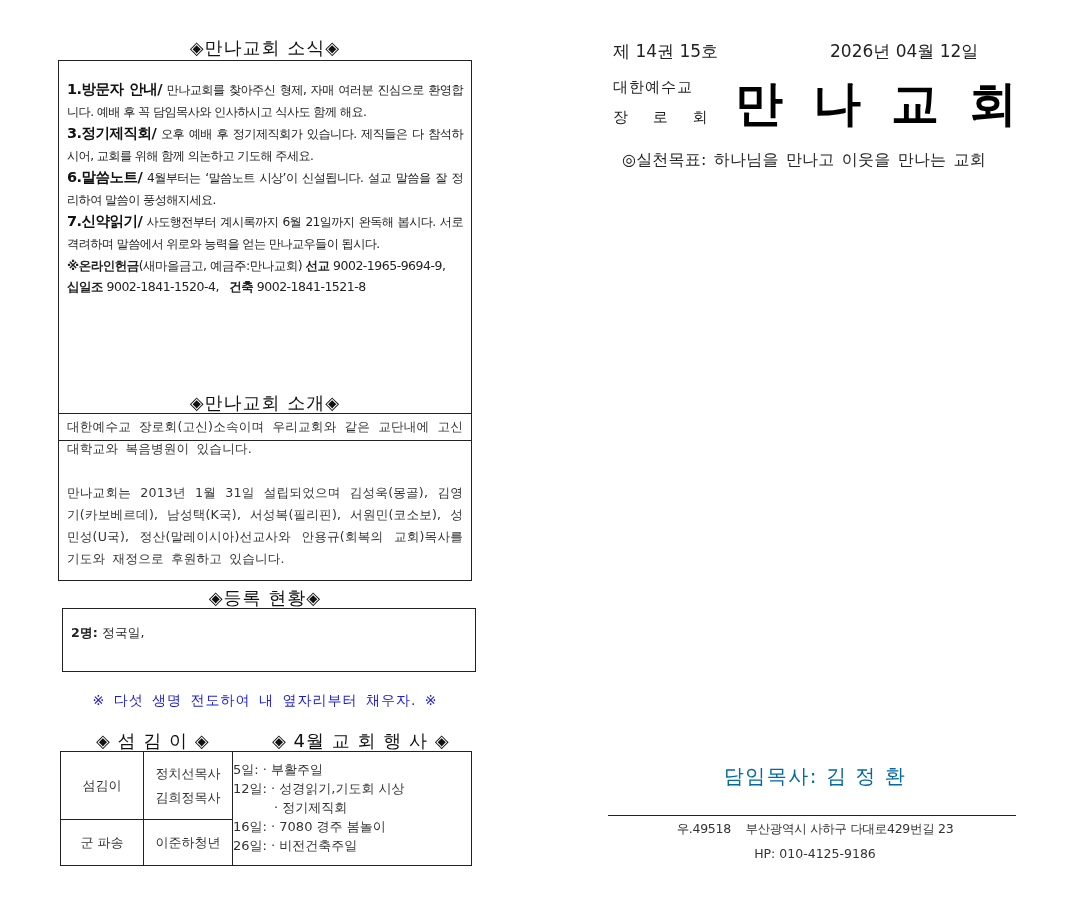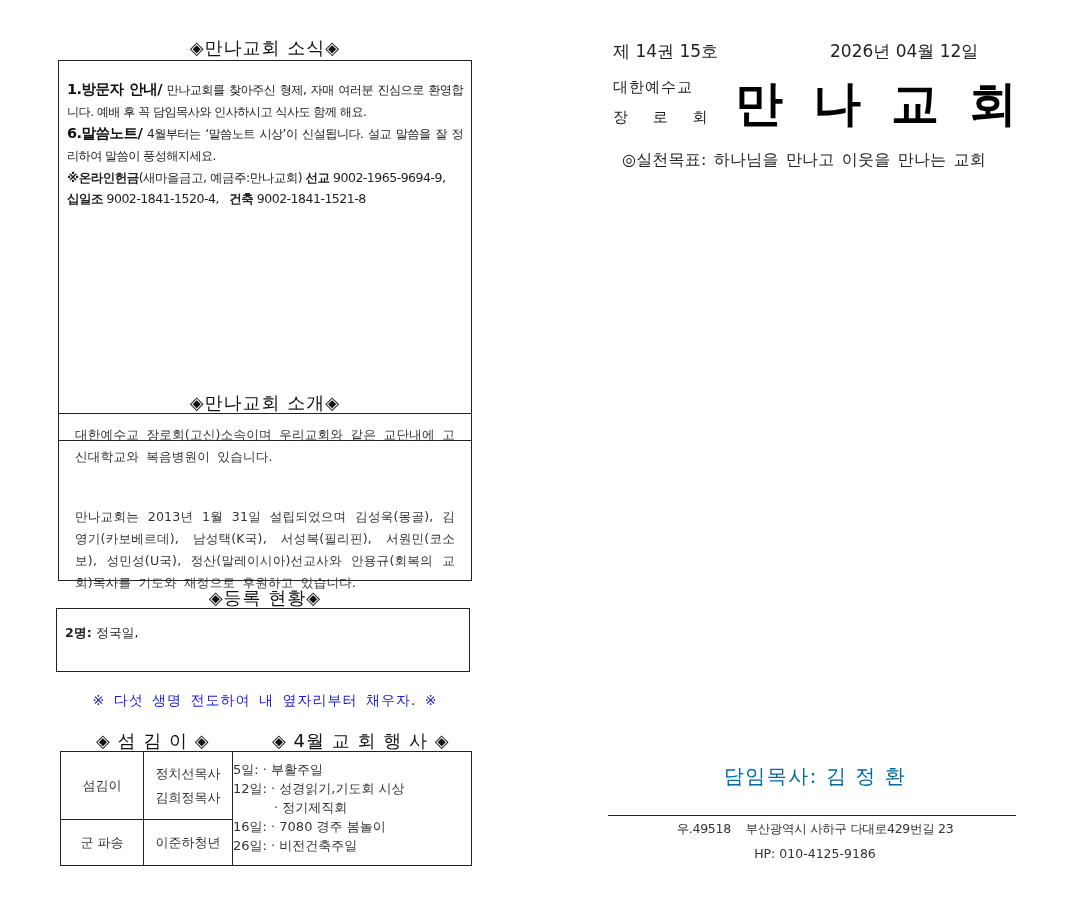--- a/index.html
+++ b/index.html
@@ -5,23 +5,23 @@
   html, body { margin:0; padding:0; background:#ffffff; }
   body { width:1080px; height:900px; position:relative; overflow:hidden; color:#111; font-family:"DejaVu Sans", "Liberation Sans", sans-serif; }
   .sec-title { position:absolute; left:58px; width:414px; text-align:center; font-size:18px; color:#111; letter-spacing:1px; }
   .box { position:absolute; border:1.5px solid #222; box-sizing:border-box; }
   .news { left:58px; top:60px; width:414px; height:381px; padding:18px 8px 0 8px; }
   .news .item { font-size:12.2px; line-height:21.5px; letter-spacing:-0.6px; color:#222; text-align:justify; }
   .news .item b { font-size:14.5px; font-weight:bold; letter-spacing:-0.5px; color:#111; }
   .news .online { font-size:12.5px; line-height:21px; letter-spacing:-0.5px; color:#222; }
   .news .online b { font-weight:bold; }
   .intro { left:58px; top:413px; width:414px; height:168px; padding:2px 8px 0 8px; }
-  .intro p { margin:8px; font-size:12.6px; line-height:22px; letter-spacing:0.2px; color:#333; text-align:justify; word-spacing:3px; }
+  .intro p { margin:0; font-size:12.6px; line-height:22px; letter-spacing:0.2px; color:#333; text-align:justify; word-spacing:3px; }
   .intro .gap { height:22px; }
-  .reg { left:56px; top:608px; width:414px; height:64px; padding:14px 8px 0 8px; }
+  .reg { left:62px; top:608px; width:414px; height:64px; padding:14px 8px 0 8px; }
   .reg div { font-size:12.6px; line-height:20px; color:#222; letter-spacing:0.2px; }
   .reg b { font-weight:bold; }
   .slogan { position:absolute; left:58px; width:414px; top:692px; text-align:center; font-size:14px; color:#1a1ad8; letter-spacing:1px; word-spacing:3px; }
   .subhead { position:absolute; top:729px; font-size:18px; color:#111; letter-spacing:1px; }
   table.svc { position:absolute; left:60px; top:751px; width:412px; border-collapse:collapse; }
   table.svc td { border:1.5px solid #222; font-size:13px; color:#333; }
   .header-line { position:absolute; top:40px; font-size:17px; color:#222; }
   .denom { position:absolute; left:613px; font-size:15px; color:#222; letter-spacing:1px; }
   .bigtitle { position:absolute; left:735px; top:72px; font-size:48px; font-weight:bold; color:#000; letter-spacing:30px; font-family:"DejaVu Sans", sans-serif; }
   .motto { position:absolute; left:622px; top:150px; font-size:16px; color:#222; letter-spacing:0.2px; word-spacing:2px; }
@@ -30,21 +30,23 @@
   .addr { position:absolute; left:600px; width:430px; top:821px; text-align:center; font-size:12.5px; color:#333; letter-spacing:-0.3px; }
   .phone { position:absolute; left:600px; width:430px; top:846px; text-align:center; font-size:12.5px; color:#333; }
 </style>
 </head>
 <body>
 
 <div class="sec-title" style="top:36px;">◈만나교회 소식◈</div>
 
 <div class="box news">
   <div class="item"><b>1.방문자 안내/</b><span> 만나교회를 찾아주신 형제, 자매 여러분 진심으로 환영합니다. 예배 후 꼭 담임목사와 인사하시고 식사도 함께 해요.</span></div>
+  <div class="item"><b>3.정기제직회/</b><span> 오후 예배 후 정기제직회가 있습니다. 제직들은 다 참석하시어, 교회를 위해 함께 의논하고 기도해 주세요.</span></div>
   <div class="item"><b>6.말씀노트/</b><span> 4월부터는 ‘말씀노트 시상’이 신설됩니다. 설교 말씀을 잘 정리하여 말씀이 풍성해지세요.</span></div>
+  <div class="item"><b>7.신약읽기/</b><span> 사도행전부터 계시록까지 6월 21일까지 완독해 봅시다. 서로 격려하며 말씀에서 위로와 능력을 얻는 만나교우들이 됩시다.</span></div>
   <div class="online">
     <b>※온라인헌금</b><span>(새마을금고, 예금주:만나교회) </span><b>선교</b><span> 9002-1965-9694-9,</span><br>
     <b>십일조</b><span> 9002-1841-1520-4,</span>&nbsp;&nbsp;&nbsp;<b>건축</b><span> 9002-1841-1521-8</span>
   </div>
 </div>
 
 <div class="sec-title" style="top:391px;">◈만나교회 소개◈</div>
 <div class="box intro">
   <p>대한예수교 장로회(고신)소속이며 우리교회와 같은 교단내에 고신대학교와 복음병원이 있습니다.</p>
   <div class="gap"></div>

